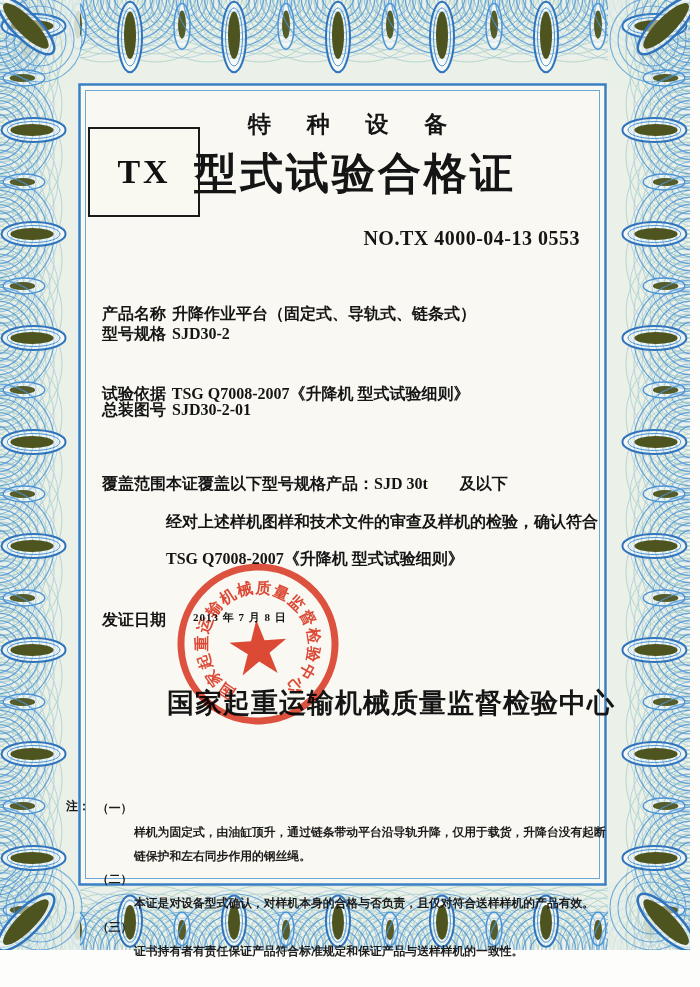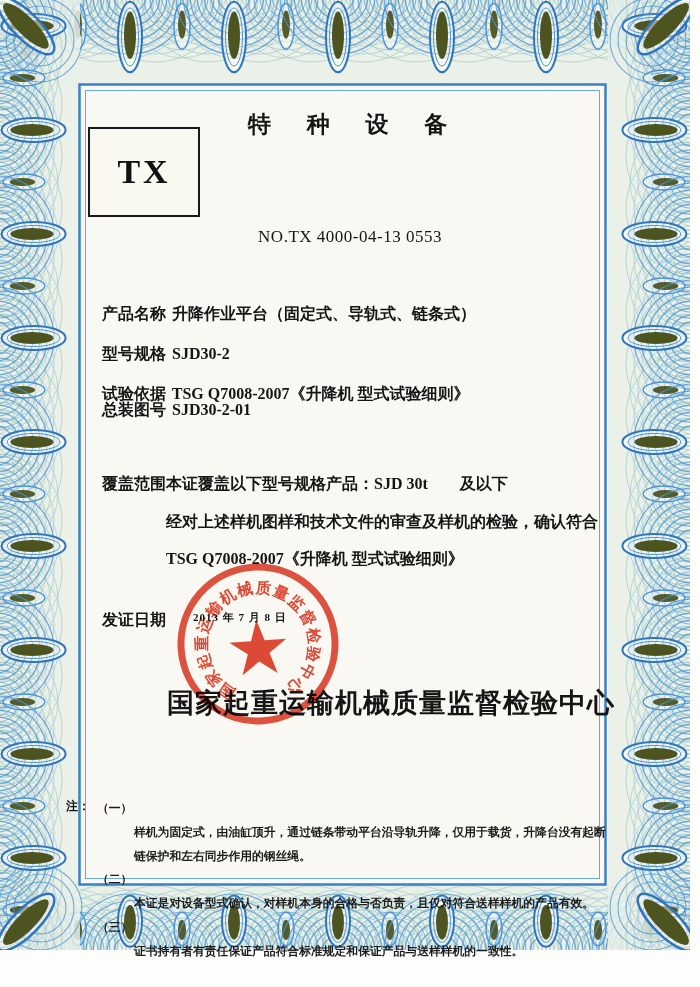--- a/index.html
+++ b/index.html
@@ -14,22 +14,22 @@
   .tx-box{
     left:88px; top:127px; width:108px; height:86px;
     border:2.5px solid #1a1a1a; display:flex;align-items:center;justify-content:center;
     background:rgba(250,248,242,0.35);
   }
   .tx-box span{font-size:34px;font-weight:bold;letter-spacing:3px;color:#111;}
   .title-small{left:190px; top:109px; width:330px; text-align:center;
     font-size:23px; font-weight:bold; letter-spacing:15px; white-space:nowrap;}
   .title-main{left:140px; top:145px; width:430px; text-align:center;
     font-size:43px; font-weight:bold; letter-spacing:3px; white-space:nowrap;}
-  .cert-no{left:120px; top:227px; width:460px; text-align:center;
-    font-size:17px; font-weight:normal; letter-spacing:0.5px;}
+  .cert-no{left:120px; top:227px; width:460px; text-align:right;
+    font-size:20px; font-weight:bold; letter-spacing:0.5px;}
   .frow{left:102px; font-size:16px; font-weight:bold; white-space:nowrap;}
   .frow .lbl{display:inline-block; width:66px;}
   .cov-line{left:166px; font-size:16px; font-weight:bold; white-space:nowrap;}
   .issue-lbl{left:102px; top:610px; font-size:16px; font-weight:bold;}
   .issue-date{left:193px; top:610px; font-size:11px; font-weight:bold; letter-spacing:1px;}
   #seal-box{left:174px; top:560px; width:168px; height:168px; z-index:3;
     mix-blend-mode:multiply; opacity:0.92;}
   .authority{left:79px; top:685px; width:624px; text-align:center;
     font-size:27px; font-weight:bold; letter-spacing:1px; white-space:nowrap;}
   .notes-lbl{left:66px; top:798px; font-size:12px; font-weight:bold;}
@@ -1492,27 +1492,28 @@
       <rect x="85.5" y="90.5" width="514" height="788" fill="none" stroke="#6aa8d8" stroke-width="1"></rect>
     </svg>
 
   <div class="content">
 
     <div class="abs title-small">特 种 设 备</div>
 
     <div class="abs tx-box">
       <span>TX</span>
     </div>
+    <div class="abs title-main">型式试验合格证</div>
     <div class="abs cert-no">NO.TX 4000-04-13 0553</div>
 
     <div class="abs frow" style="top:304px">
       <span class="lbl">产品名称</span>
       <span class="val">升降作业平台（固定式、导轨式、链条式）</span>
     </div>
-    <div class="abs frow" style="top:344px">
+    <div class="abs frow" style="top:324px">
       <span class="lbl">型号规格</span>
       <span class="val">SJD30-2</span>
     </div>
     <div class="abs frow" style="top:384px">
       <span class="lbl">试验依据</span>
       <span class="val">TSG Q7008-2007《升降机 型式试验细则》</span>
     </div>
     <div class="abs frow" style="top:400px">
       <span class="lbl">总装图号</span>
       <span class="val">SJD30-2-01</span>

